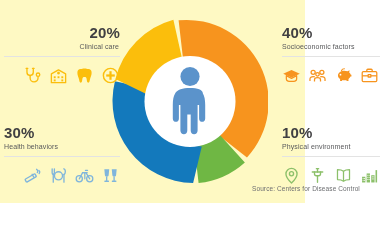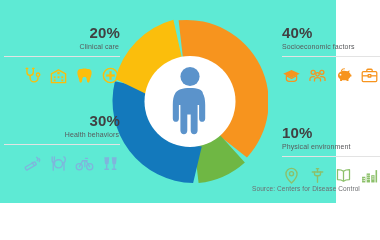--- a/index.html
+++ b/index.html
@@ -11,22 +11,21 @@
     width: 380px;
     height: 203px;
     background: #ffffff;
     font-family: "Liberation Sans", sans-serif;
     overflow: hidden;
   }
   #infographic {
     position: relative;
     width: 305px;
     height: 203px;
-    background: #5eead4;
-    padding-left: 31px;
+    background: #fef9c3;
   }
 
   
   .donut-wrap {
     position: absolute;
     left: 112px;
     top: 2px;
     width: 156px;
     height: 199px;
   }
@@ -36,21 +35,21 @@
     height: 199px;
   }
 
   
   .quad {
     position: absolute;
     width: 116px;
   }
   .quad-tl { left: 4px;   top: 24px;  text-align: right; }
   .quad-tr { left: 282px; top: 24px;  text-align: left;  }
-  .quad-bl { left: 4px;   top: 112px; text-align: right; }
+  .quad-bl { left: 4px;   top: 124px; text-align: left; }
   .quad-br { left: 282px; top: 124px; text-align: left;  }
 
   .pct {
     font-size: 15px;
     font-weight: bold;
     color: #414042;
     line-height: 17px;
     letter-spacing: 0.2px;
   }
   .cat {

